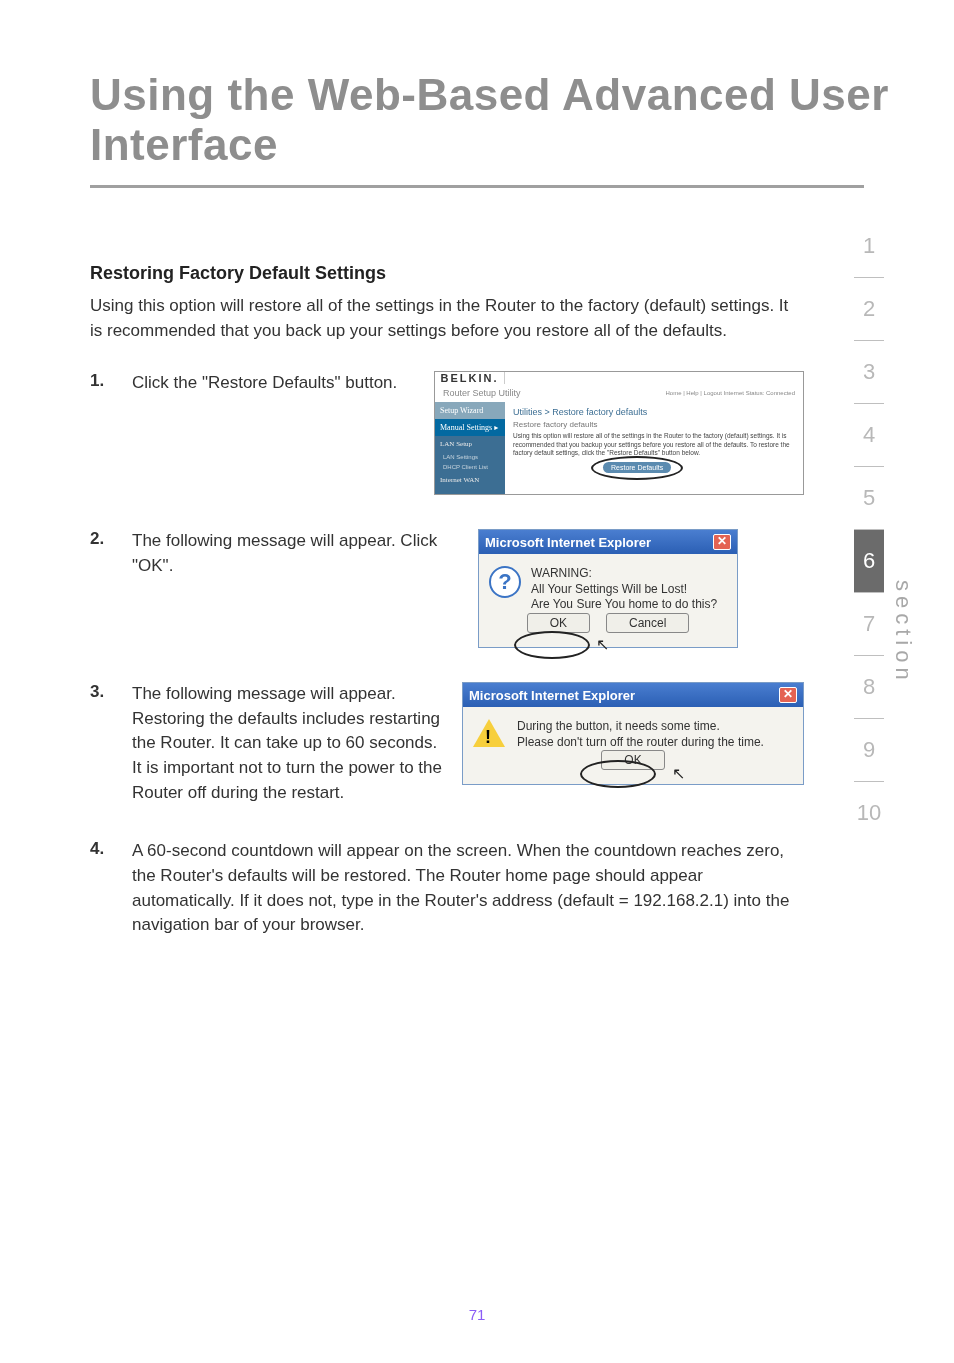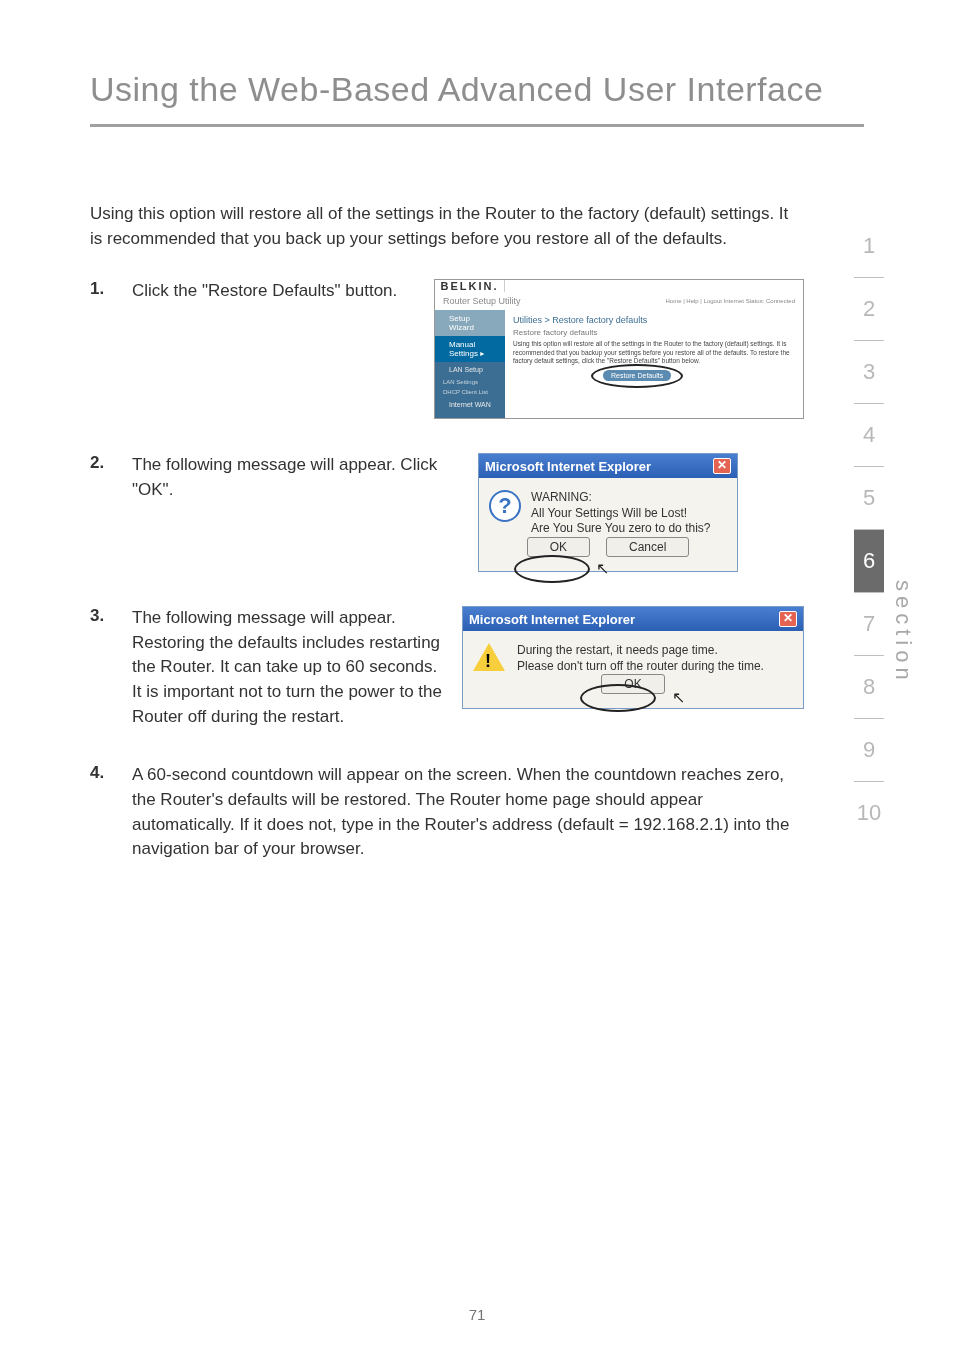--- a/index.html
+++ b/index.html
@@ -5,23 +5,23 @@
   * { box-sizing: border-box; margin: 0; padding: 0; }
   body {
     width: 954px;
     height: 1363px;
     background: #fff;
     font-family: Arial, Helvetica, sans-serif;
     position: relative;
     color: #333;
   }
   .page-title {
-    font-size: 34px;
+    font-size: 44px;
     color: #8e8e8e;
-    font-weight: 400;
+    font-weight: 700;
     padding: 70px 0 10px 90px;
     letter-spacing: 0.5px;
   }
   .title-rule {
     border: none;
     border-top: 3px solid #a0a0a0;
     margin: 5px 90px 0 90px;
   }
   .content {
     padding: 75px 150px 0 90px;
@@ -86,21 +86,21 @@
     letter-spacing: 5px;
     font-weight: 500;
   }
 
   .page-num {
     position: absolute;
     bottom: 40px;
     width: 100%;
     text-align: center;
     font-size: 15px;
-    color: #737373;
+    color: #8b5cf6;
   }
 
   
   .belkin-box {
     width: 370px;
     border: 1px solid #999;
     font-size: 9px;
     background: #fff;
   }
   .belkin-top { display: flex; height: 30px; flex-direction: column; }
@@ -124,21 +124,21 @@
     justify-content: space-between;
   }
   .belkin-lower { display: flex; }
   .belkin-side {
     width: 70px;
     background: #3c6e93;
     color: #e8e8e8;
     font-size: 7px;
     padding-bottom: 6px;
   }
-  .belkin-side-item { padding: 4px 14px; }
+  .belkin-side-item { padding: 4px 5px; font-family: Liberation Serif, serif; }
   .belkin-side-item.wiz { background: #88a8bb; color:#fff; font-size:8px;}
   .belkin-side-item.man { background: #0369a1; color:#fff; font-size:8px;}
   .belkin-side-sub { padding: 2px 5px 2px 8px; font-size:6px; color:#c8d5de;}
   .belkin-main { flex: 1; padding: 5px 8px; }
   .belkin-main-title { color: #3c6e93; font-size: 9px; margin-bottom: 3px; }
   .belkin-main-sub { color: #777; font-size: 8px; margin-bottom: 3px; }
   .belkin-main-txt { color: #444; font-size: 6.5px; line-height: 1.3; margin-bottom: 4px;}
   .belkin-btn {
     display: inline-block;
     background: #5b8bb0;
@@ -236,20 +236,21 @@
     color:#222;
   }
 </style>
 </head>
 <body>
 
 <div class="page-title">Using the Web-Based Advanced User Interface</div>
 <hr class="title-rule">
 
 <div class="content">
+  <div class="subheading">Restoring Factory Default Settings</div>
   <div class="intro">Using this option will restore all of the settings in the Router to the factory (default) settings. It is recommended that you back up your settings before you restore all of the defaults.</div>
 
   <div class="step">
     <div class="step-num">1.</div>
     <div class="step-row" style="flex:1;">
       <div class="step-text step-text-col">Click the "Restore Defaults" button.</div>
       <div class="step-img-col">
         <div class="belkin-box">
           <div class="belkin-top">
             <div class="belkin-logo">BELKIN.</div>
@@ -292,21 +293,21 @@
           <div class="ie-titlebar">
             <span>Microsoft Internet Explorer</span>
             <span class="ie-close">✕</span>
           </div>
           <div class="ie-body">
             <div class="ie-body-row">
               <div class="ie-icon-q">?</div>
               <div class="ie-msg">
                 <div>WARNING:</div>
                 <div>All Your Settings Will be Lost!</div>
-                <div>Are You Sure You zero to do this?</div>
+                <div>Are You Sure You home to do this?</div>
               </div>
             </div>
             <div class="ie-buttons">
               <span class="ie-btn">OK</span>
               <span class="ie-btn">Cancel</span>
             </div>
           </div>
         </div>
         <span class="circle-mark" style="left:36px;top:102px;width:76px;height:28px;"></span>
         <span class="cursor-arrow" style="left:118px;top:106px;">↖</span>
@@ -325,21 +326,21 @@
           <div class="ie-titlebar">
             <span>Microsoft Internet Explorer</span>
             <span class="ie-close">✕</span>
           </div>
           <div class="ie-body">
             <div class="ie-body-row">
               <div class="ie-icon-w">
                     <span>!</span>
                   </div>
               <div class="ie-msg" style="margin-left:34px;">
-                <div>During the restart, it needs page time.</div>
+                <div>During the button, it needs some time.</div>
                 <div>Please don't turn off the router during the time.</div>
               </div>
             </div>
             <div class="ie-buttons">
               <span class="ie-btn">OK</span>
             </div>
           </div>
         </div>
         <span class="circle-mark" style="left:118px;top:78px;width:76px;height:28px;"></span>
         <span class="cursor-arrow" style="left:210px;top:82px;">↖</span>

